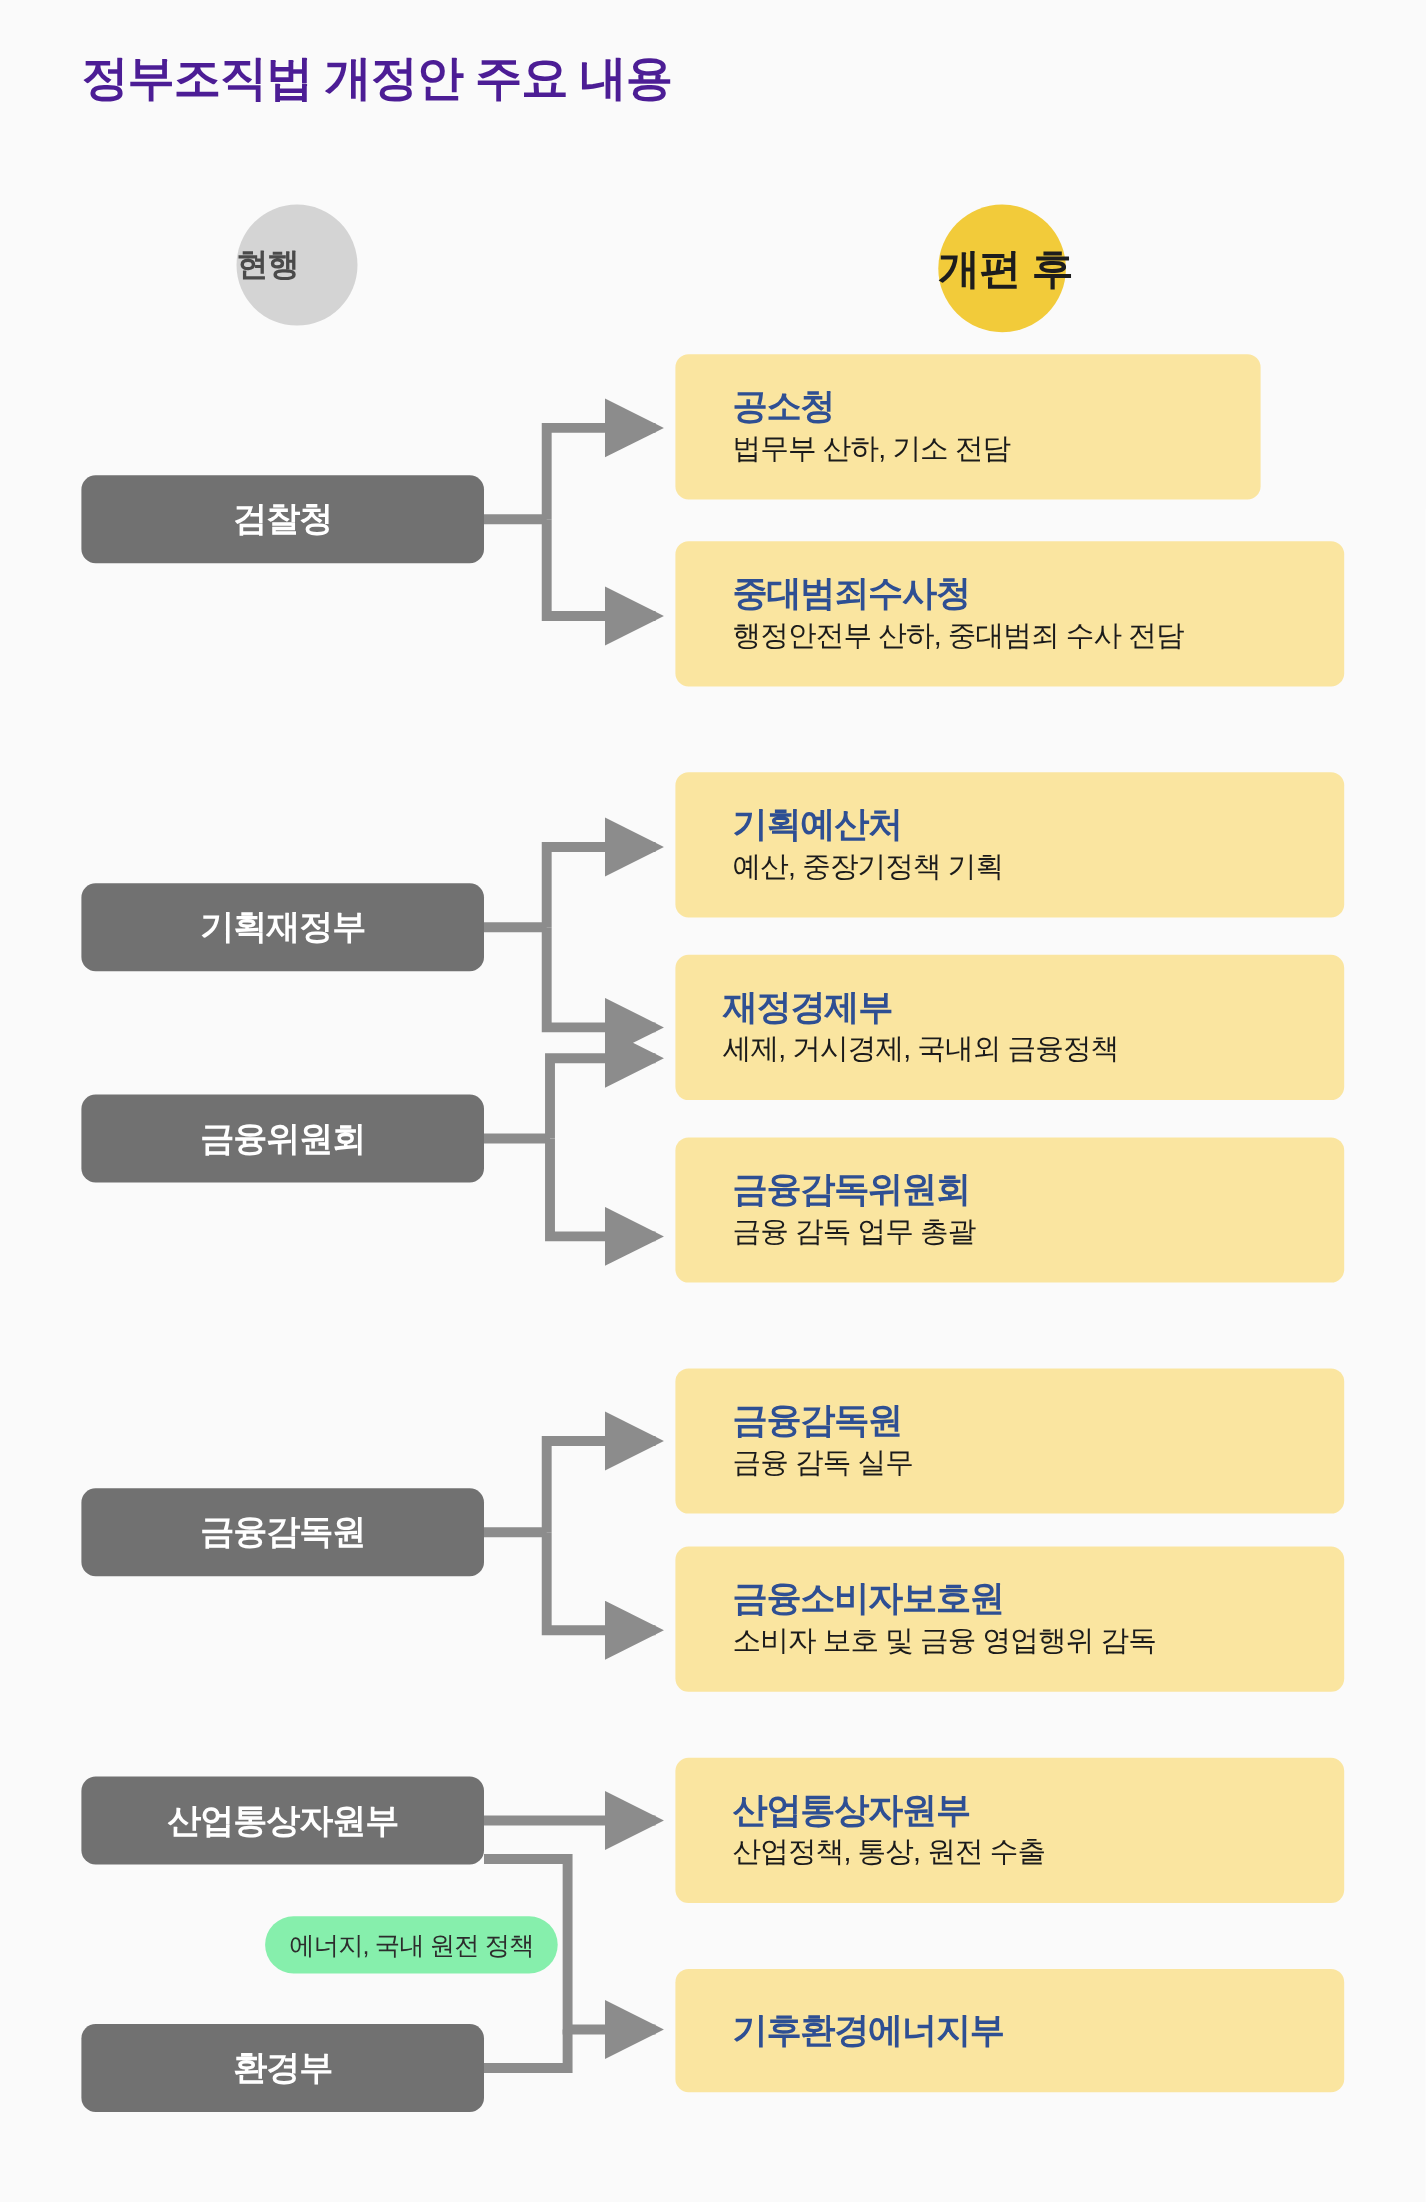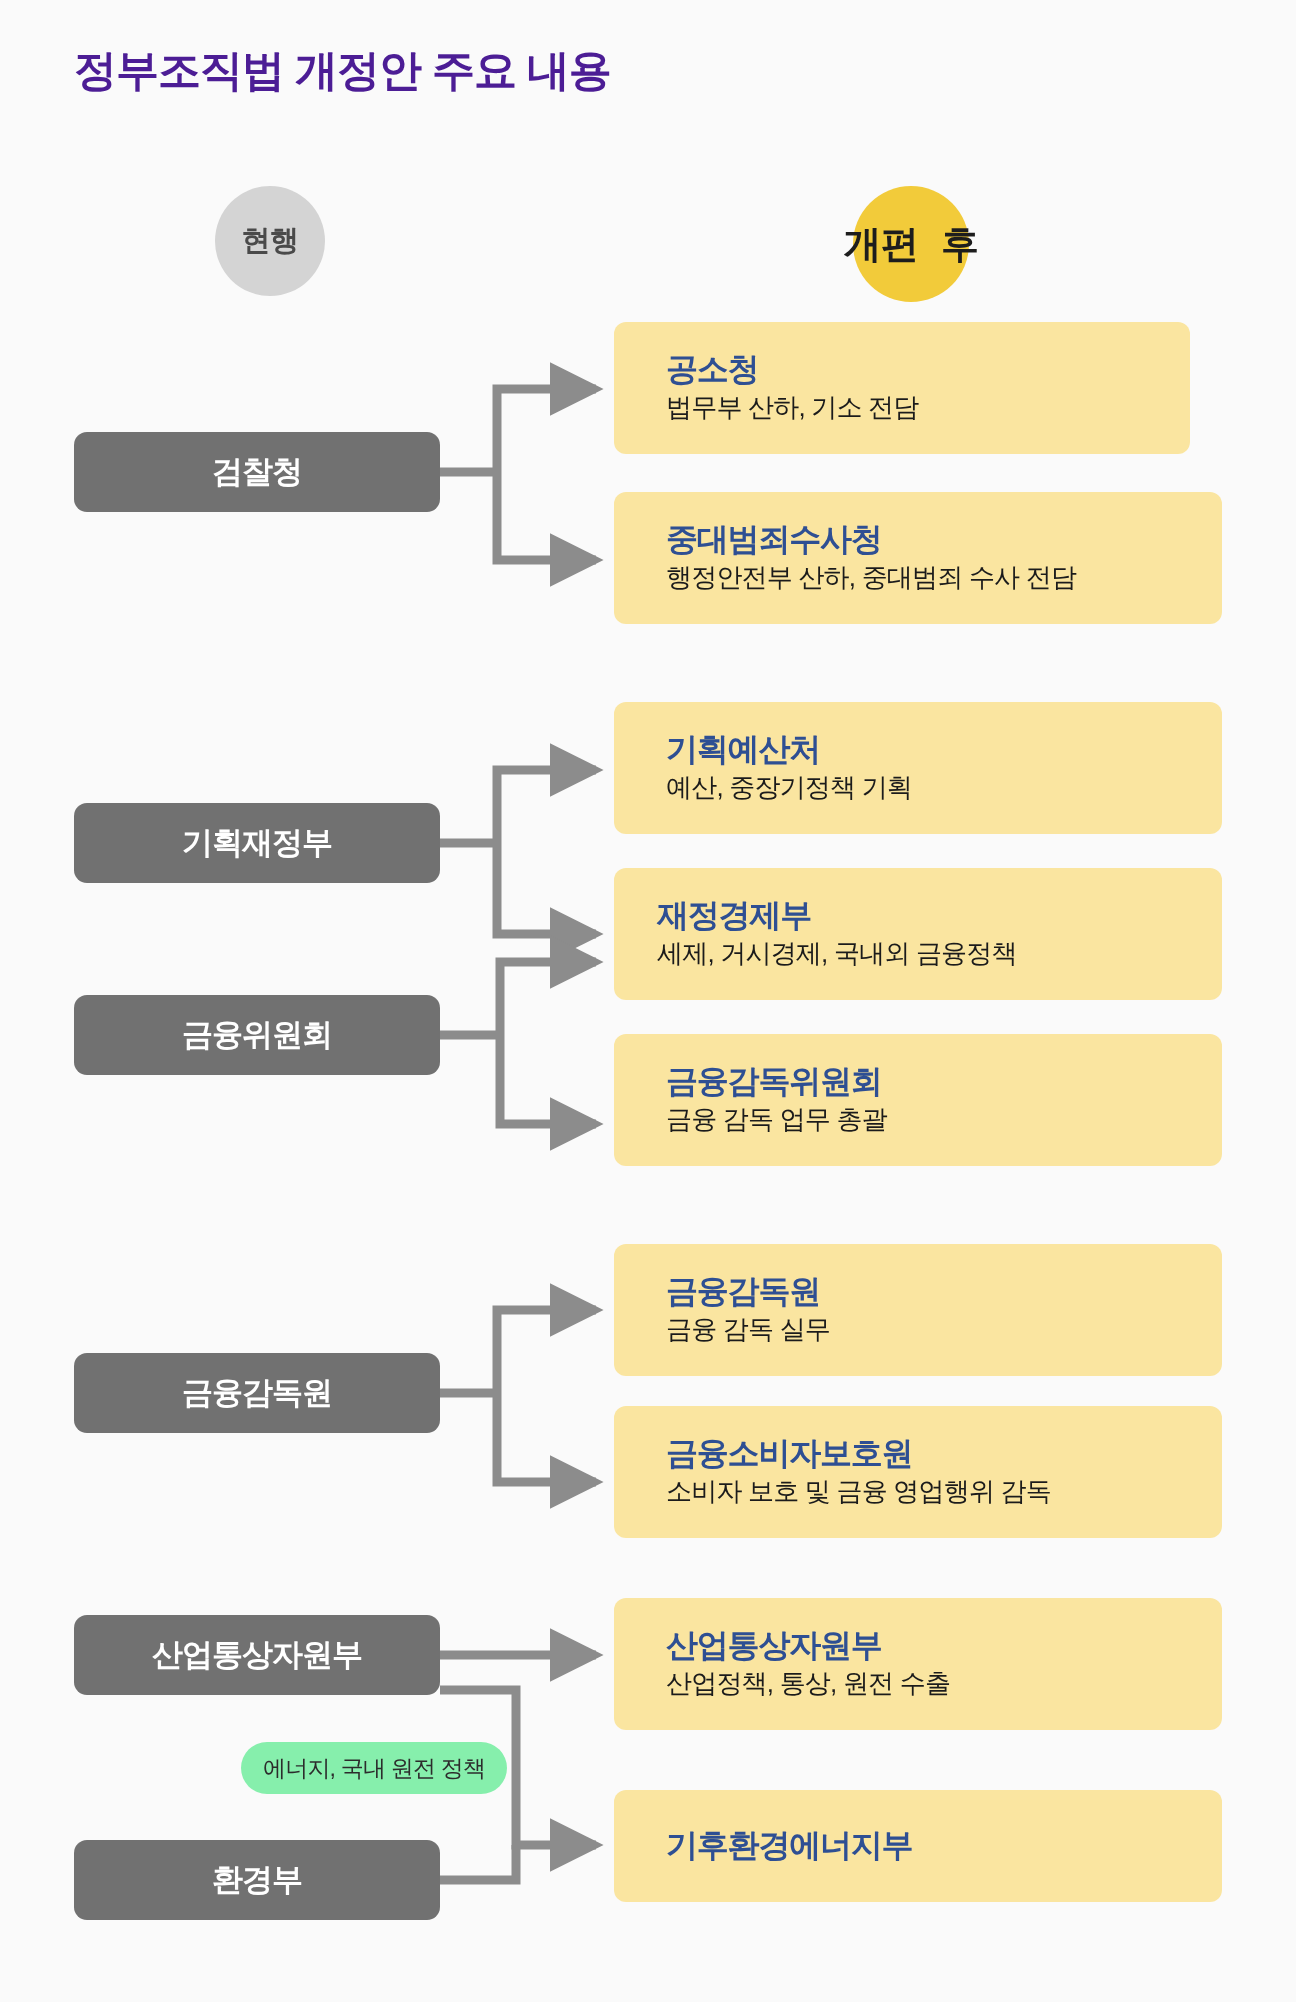--- a/index.html
+++ b/index.html
@@ -31,25 +31,24 @@
     letter-spacing: -1px;
     white-space: nowrap;
   }
 
   
   .col-bubble {
     position: absolute;
     border-radius: 50%;
     display: flex;
     align-items: center;
-    justify-content: center;
+    justify-content: flex-start;
     font-weight: 700;
     letter-spacing: -0.5px;
     white-space: nowrap;
-    font-family: Liberation Mono, monospace;
   }
   #bubble-current {
     left: 215px;
     top: 186px;
     width: 110px;
     height: 110px;
     background: #d4d4d4;
     color: #4a4a4a;
     font-size: 29px;
   }
@@ -182,21 +181,21 @@
       <path d="M 440 1690 L 516 1690 L 516 1845 L 596 1845" marker-end="url(#arw)"></path>
 
       <path d="M 440 1880 L 516 1880 L 516 1845"></path>
     </g>
   </svg>
 
   <div class="gray-box" style="left:74px; top:432px; width:366px; height:80px;">
     <span>검찰청</span>
   </div>
 
-  <div class="yellow-box" style="left:614px; top:322px; width:576px; height:132px;">
+  <div class="yellow-box" style="left:614px; top:322px; width:532px; height:132px;">
     <div class="yb-title">공소청</div>
     <div class="yb-desc">법무부 산하, 기소 전담</div>
   </div>
 
   <div class="yellow-box" style="left:614px; top:492px; width:608px; height:132px;">
     <div class="yb-title">중대범죄수사청</div>
     <div class="yb-desc">행정안전부 산하, 중대범죄 수사 전담</div>
   </div>
 
   <div class="gray-box" style="left:74px; top:803px; width:366px; height:80px;">

